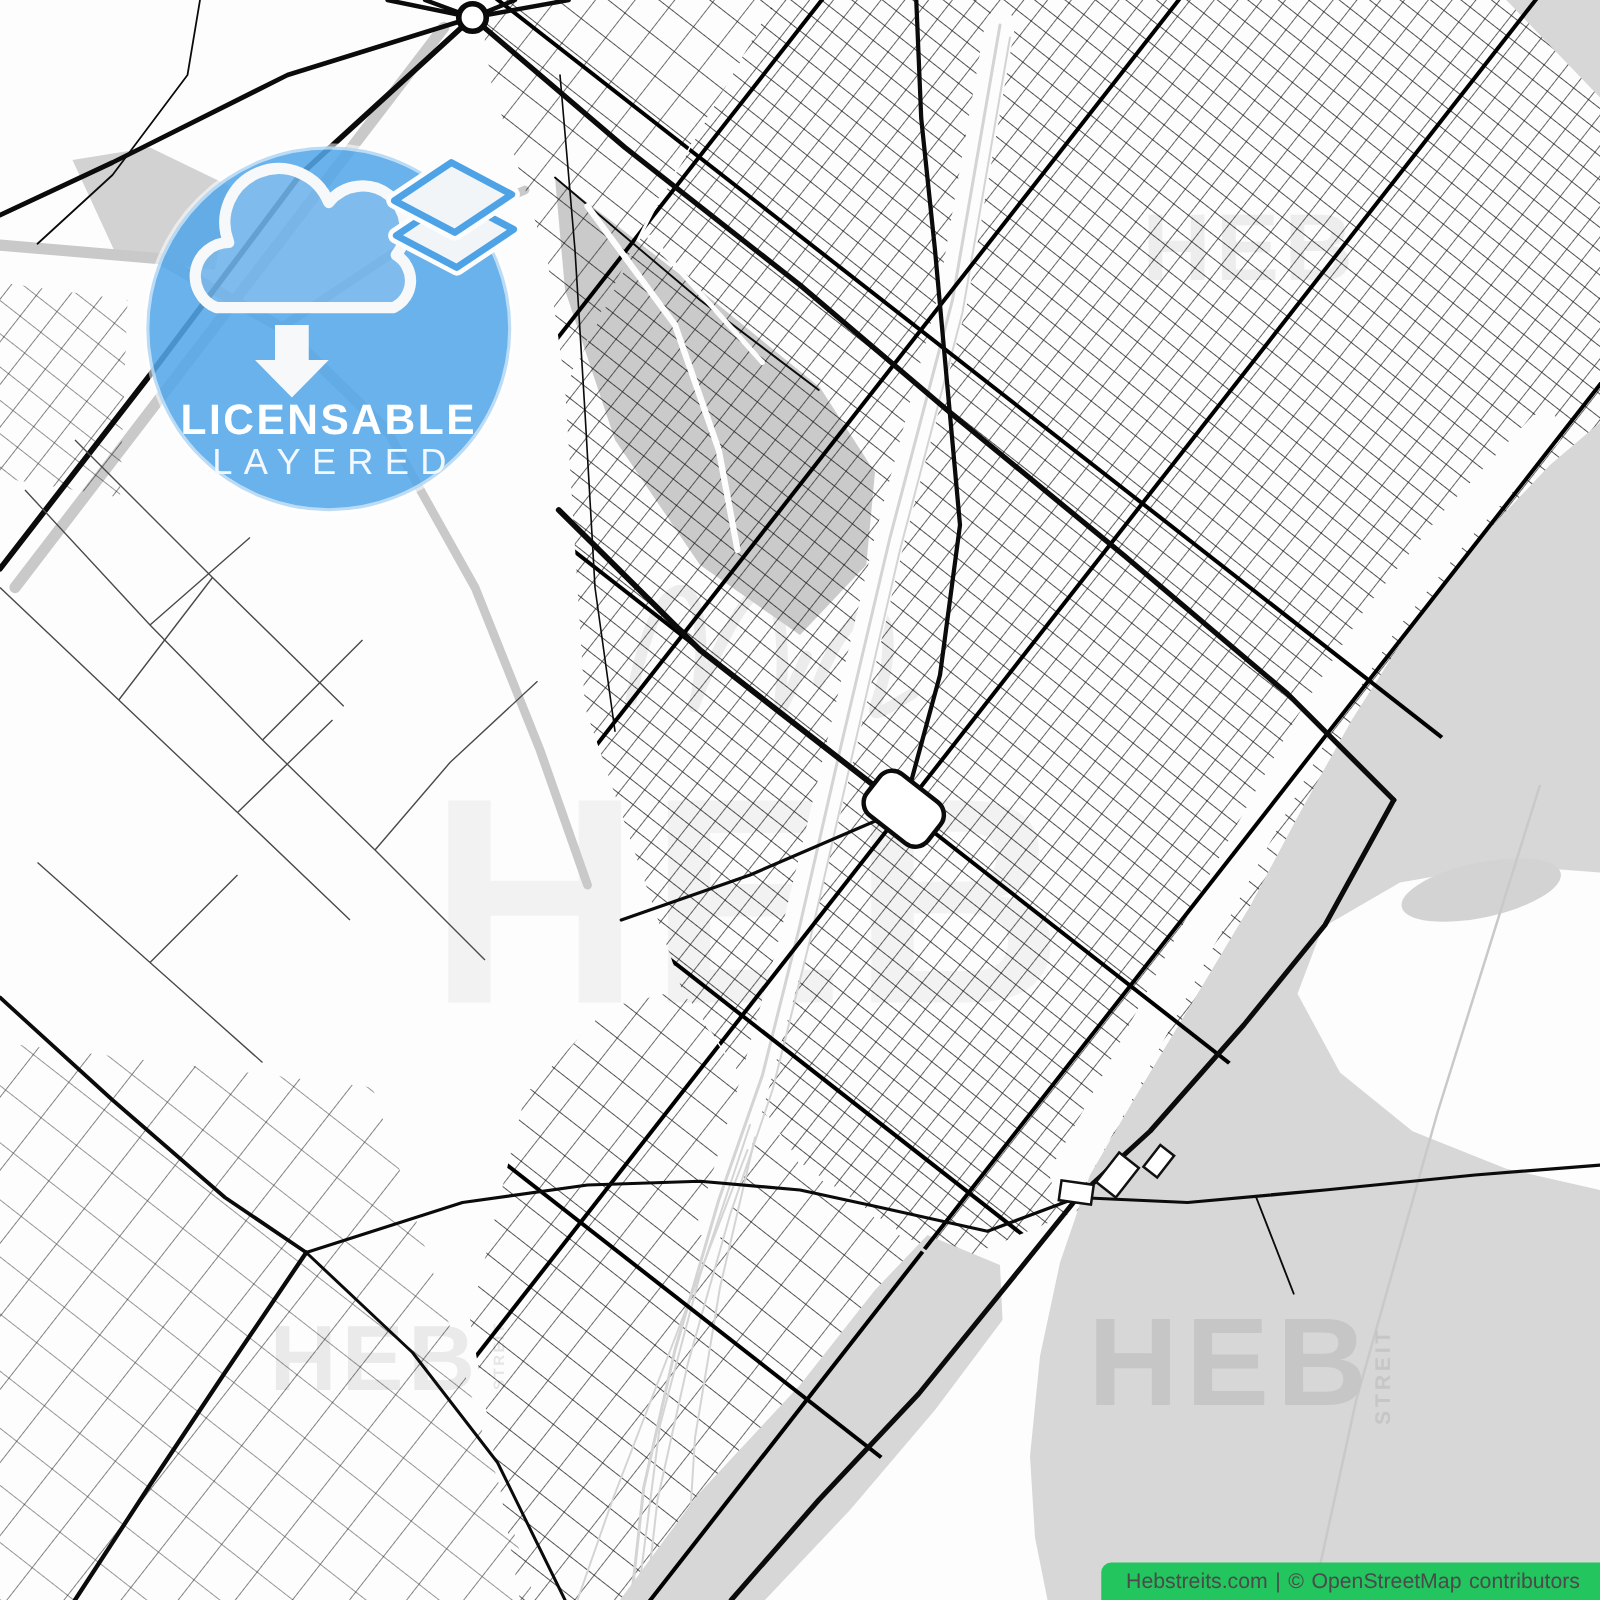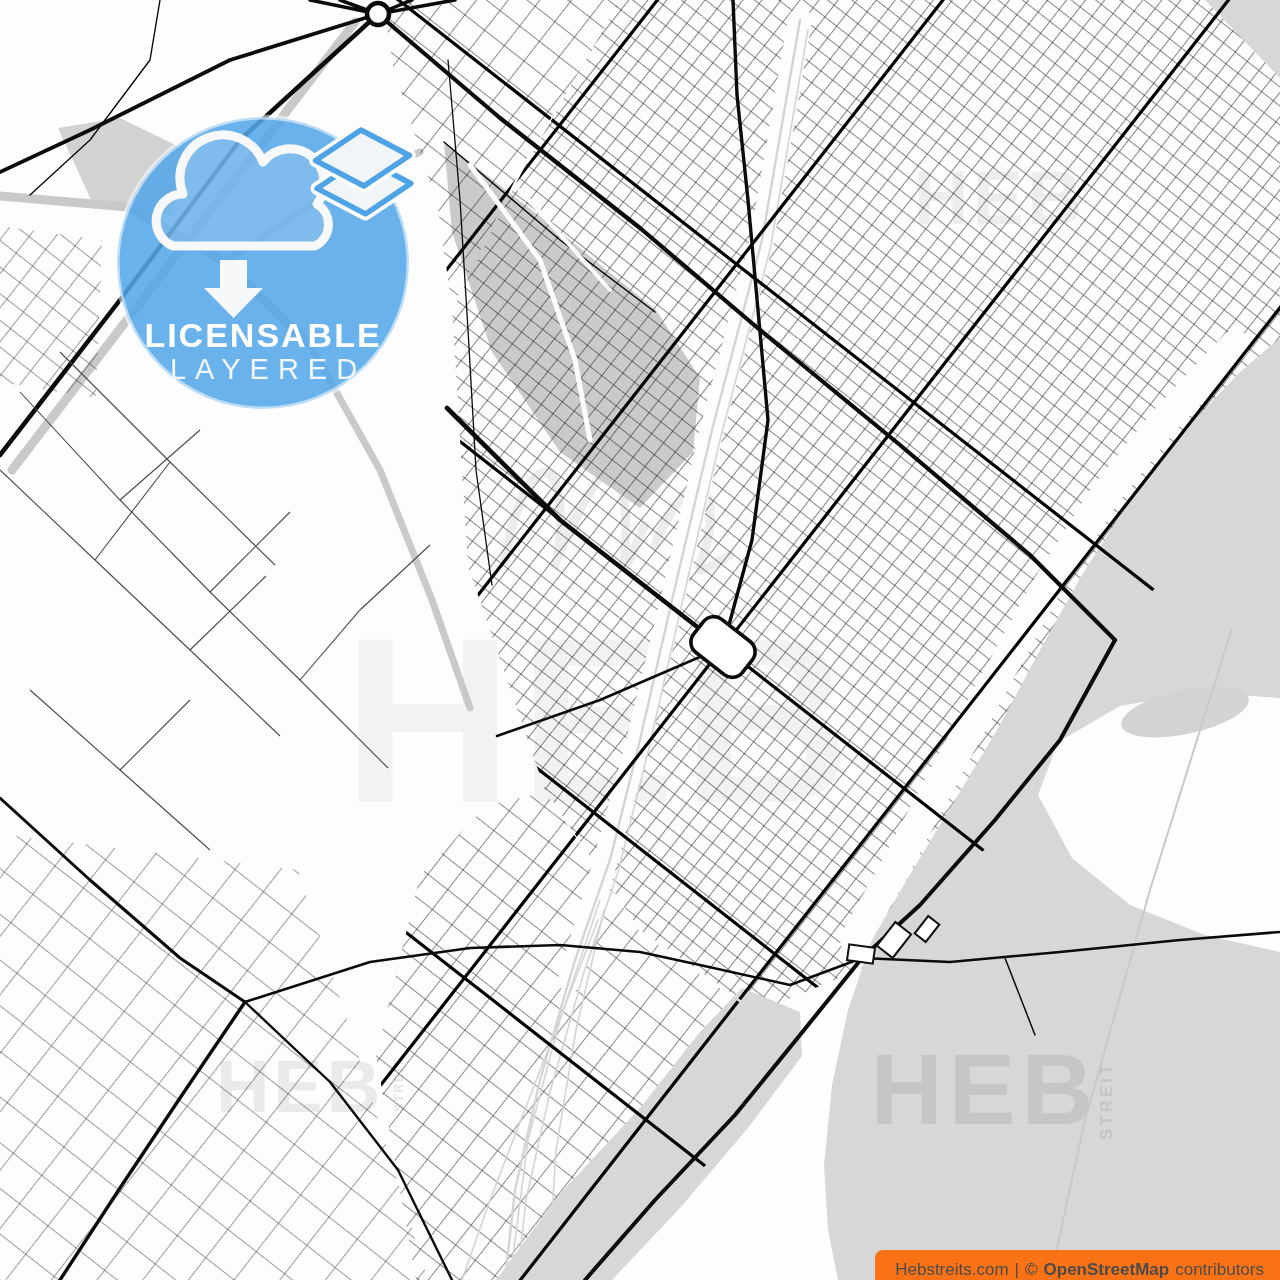--- a/index.html
+++ b/index.html
@@ -5,24 +5,24 @@
   html,body{margin:0;padding:0;background:#fff;}
   #stage{position:relative;width:1280px;height:1280px;overflow:hidden;
          font-family:"Liberation Sans", sans-serif;background:#fdfdfd;}
   #map-svg{position:absolute;left:0;top:0;}
   .wm{font-family:"Liberation Sans", sans-serif;font-weight:bold;}
   .badge-title{font-family:"Liberation Sans", sans-serif;font-weight:bold;
                font-size:34px;letter-spacing:2px;fill:#ffffff;}
   .badge-sub{font-family:"Liberation Sans", sans-serif;font-weight:normal;
              font-size:29px;letter-spacing:9px;fill:#f2f8fd;}
   #attribution-bar{position:absolute;right:0;bottom:0;height:30px;
-      background:#f97316;border-top-left-radius:8px;
-      display:flex;align-items:flex-end;padding:0 16px 0 20px;gap:6px;
+      background:#22c55e;border-top-left-radius:8px;
+      display:flex;align-items:center;padding:0 16px 0 20px;gap:6px;
       font-size:17px;color:#4b4b4b;white-space:nowrap;}
-  #attribution-bar .bold{font-weight:bold;}
+  #attribution-bar .bold{font-weight:normal;}
 </style>
 </head>
 <body>
 
 <div id="stage">
 <svg id="map-svg" width="1280" height="1280" viewBox="0 0 1280 1280">
   <defs>
     <pattern id="pDense" width="15" height="15" patternUnits="userSpaceOnUse" patternTransform="rotate(38)">
       <path d="M0 0H15M0 0V15" stroke="#161616" stroke-width="1.05" fill="none"></path>
     </pattern>

